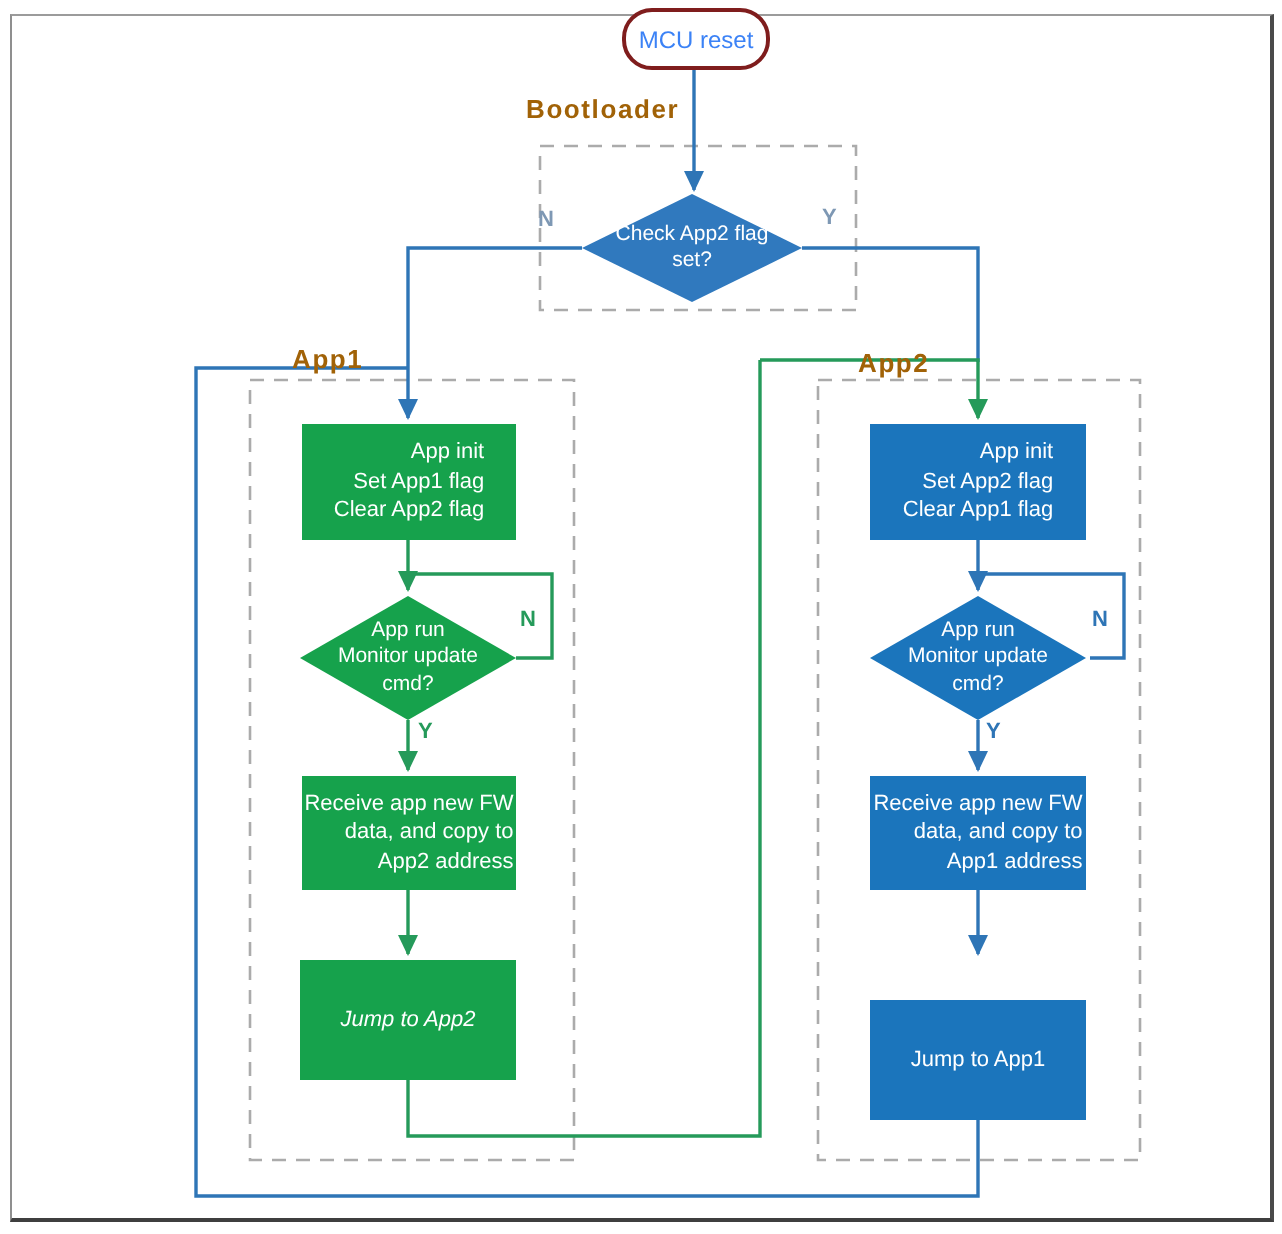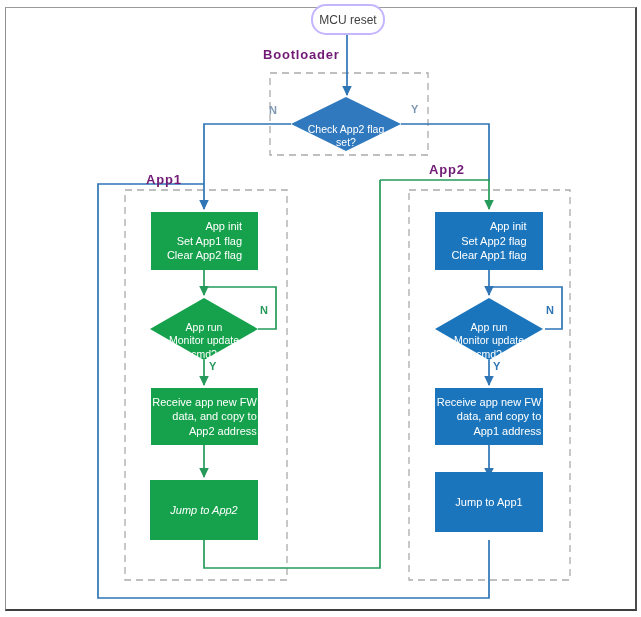--- a/index.html
+++ b/index.html
@@ -18,35 +18,35 @@
   .node{
     position:absolute;display:flex;align-items:center;justify-content:center;
     text-align:right;color:#ffffff;font-size:11px;line-height:1.32;
     white-space:pre-line;
   }
   .rect-green{background:#16A24C;}
   .rect-blue{background:#1B75BC;}
   .diamond-text{
     position:absolute;display:flex;align-items:center;justify-content:center;
     text-align:center;color:#ffffff;font-size:10.5px;line-height:1.25;
-    white-space:pre-line;pointer-events:none;margin-top:12px;
+    white-space:pre-line;pointer-events:none;
   }
   .section-label{
-    position:absolute;font-size:13px;font-weight:bold;color:#701a75;
+    position:absolute;font-size:13px;font-weight:bold;color:#a16207;
     letter-spacing:0.8px;
   }
   .branch-label{position:absolute;font-size:11px;font-weight:bold;}
   .branch-blue{color:#7E98B4;}
   .branch-green{color:#259A5A;}
   .branch-appblue{color:#2E75B6;}
   .start-node{
     position:absolute;left:311px;top:4px;width:70px;height:27px;
-    background:#ffffff;border:2px solid #c4b5fd;border-radius:15px;
+    background:#ffffff;border:2px solid #7f1d1d;border-radius:15px;
     display:flex;align-items:center;justify-content:center;
-    font-size:12px;color:#404040;z-index:5;
+    font-size:12px;color:#3b82f6;z-index:5;
   }
 </style>
 </head>
 <body>
 
 <div id="stage">
 
   <div id="frame"></div>
 
   <svg class="layer" width="641" height="617" viewBox="0 0 641 617">
@@ -81,21 +81,21 @@
 
     <polygon points="291,124 346,97 401,124 346,151" fill="#3079BE"></polygon>
     <polygon points="150,329 204,298 258,329 204,360" fill="#16A24C"></polygon>
     <polygon points="435,329 489,298 543,329 489,360" fill="#1B75BC"></polygon>
   </svg>
 
   <div class="start-node">MCU reset</div>
 
   <div class="section-label" style="left:263px;top:47px;">Bootloader</div>
   <div class="section-label" style="left:146px;top:172px;">App1</div>
-  <div class="section-label" style="left:429px;top:162px;">App2</div>
+  <div class="section-label" style="left:429px;top:174px;">App2</div>
 
   <div class="diamond-text" style="left:296px;top:104px;width:100px;height:40px;">Check App2 flag
 set?</div>
   <div class="diamond-text" style="left:154px;top:306px;width:100px;height:46px;">App run
 Monitor update
 cmd?</div>
   <div class="diamond-text" style="left:439px;top:306px;width:100px;height:46px;">App run
 Monitor update
 cmd?</div>
 
@@ -113,15 +113,15 @@
 data, and copy to
 App2 address</div>
   <div class="node rect-green" style="left:150px;top:480px;width:108px;height:60px;font-style:italic;">Jump to App2</div>
 
   <div class="node rect-blue" style="left:435px;top:212px;width:108px;height:58px;">App init
 Set App2 flag
 Clear App1 flag</div>
   <div class="node rect-blue" style="left:435px;top:388px;width:108px;height:57px;">Receive app new FW
 data, and copy to
 App1 address</div>
-  <div class="node rect-blue" style="left:435px;top:472px;width:108px;height:60px;">Jump to App1</div>
+  <div class="node rect-blue" style="left:435px;top:500px;width:108px;height:60px;">Jump to App1</div>
 
 </div>
 
 </body></html>

